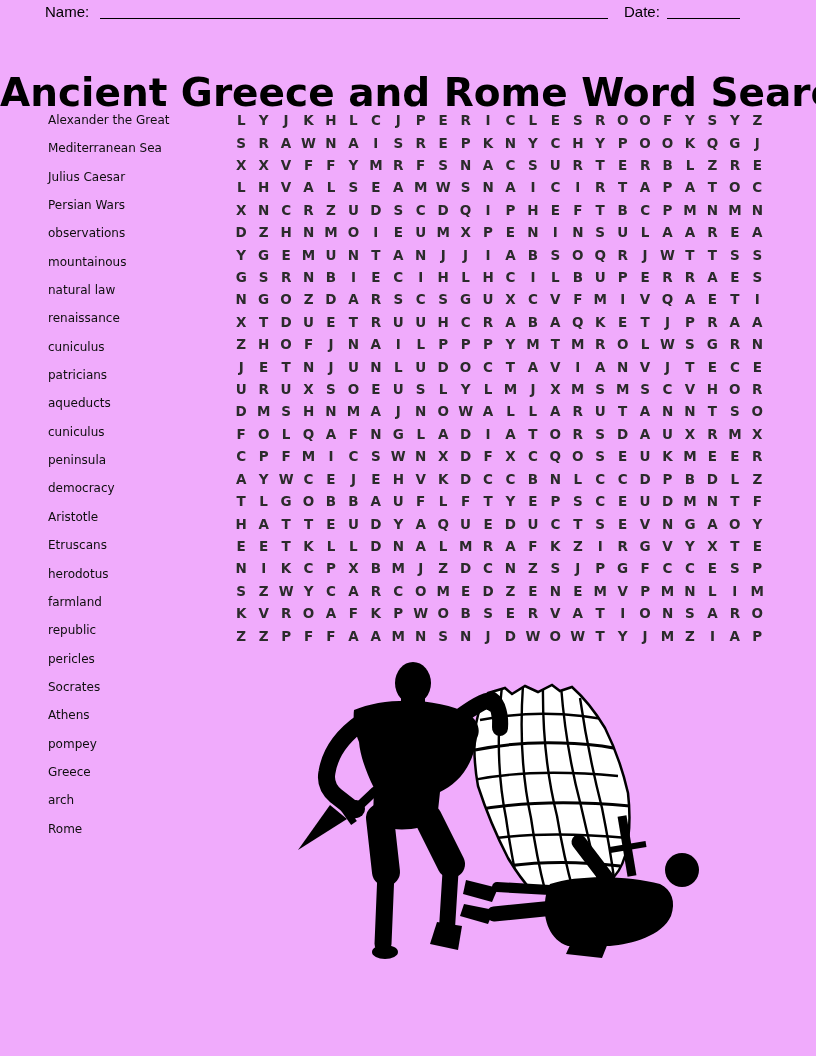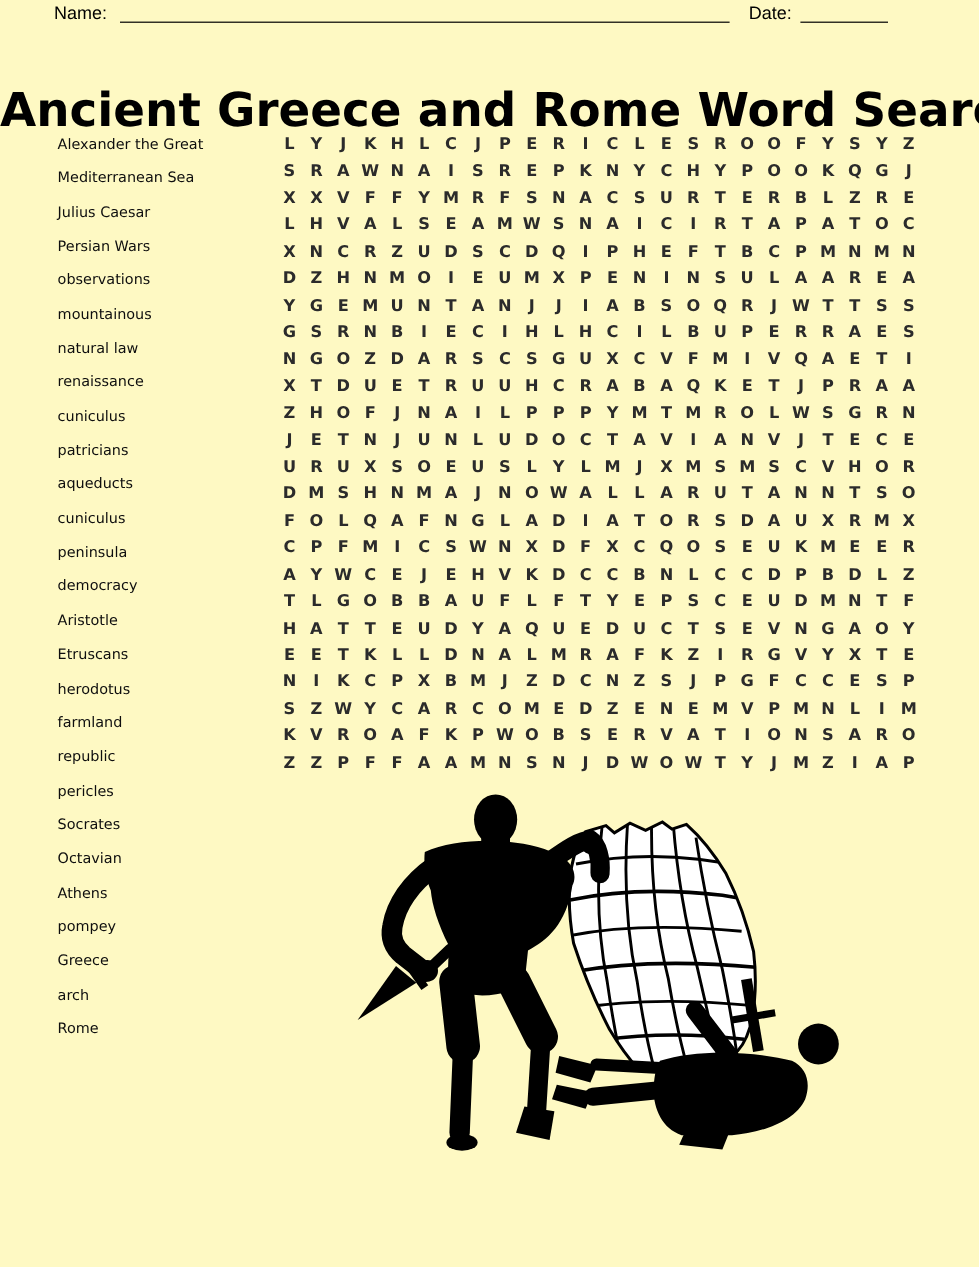--- a/index.html
+++ b/index.html
@@ -1,17 +1,17 @@
 <!DOCTYPE html>
 <html><head>
 <meta charset="utf-8">
 <style>
   html,body { margin:0; padding:0; background:#fff; }
   .page {
-    position:relative; width:816px; height:1056px; background:#fef9c3;
+    position:relative; width:816px; height:1056px; background:#f0abfc;
     font-family:"Liberation Sans", sans-serif; overflow:hidden; color:#000;
   }
   .hdr-label { position:absolute; font-size:15px; color:#000; }
   #name-label { left:45px; top:3px; }
   #date-label { left:624px; top:3px; }
   .writing-line { position:absolute; height:16px; border-bottom:1.4px solid #000; }
   #name-line { left:100px; top:2px; width:508px; }
   #date-line { left:667px; top:2px; width:73px; }
   .title {
     position:absolute; top:44px; left:0; width:100%; text-align:center;
@@ -58,21 +58,20 @@
       <div class="word">cuniculus</div>
       <div class="word">peninsula</div>
       <div class="word">democracy</div>
       <div class="word">Aristotle</div>
       <div class="word">Etruscans</div>
       <div class="word">herodotus</div>
       <div class="word">farmland</div>
       <div class="word">republic</div>
       <div class="word">pericles</div>
       <div class="word">Socrates</div>
-      <div class="word">Octavian</div>
       <div class="word">Athens</div>
       <div class="word">pompey</div>
       <div class="word">Greece</div>
       <div class="word">arch</div>
       <div class="word">Rome</div>
     </div>
 
   <div class="grid" id="letter-grid">
       <span class="cell">L</span>
       <span class="cell">Y</span>

